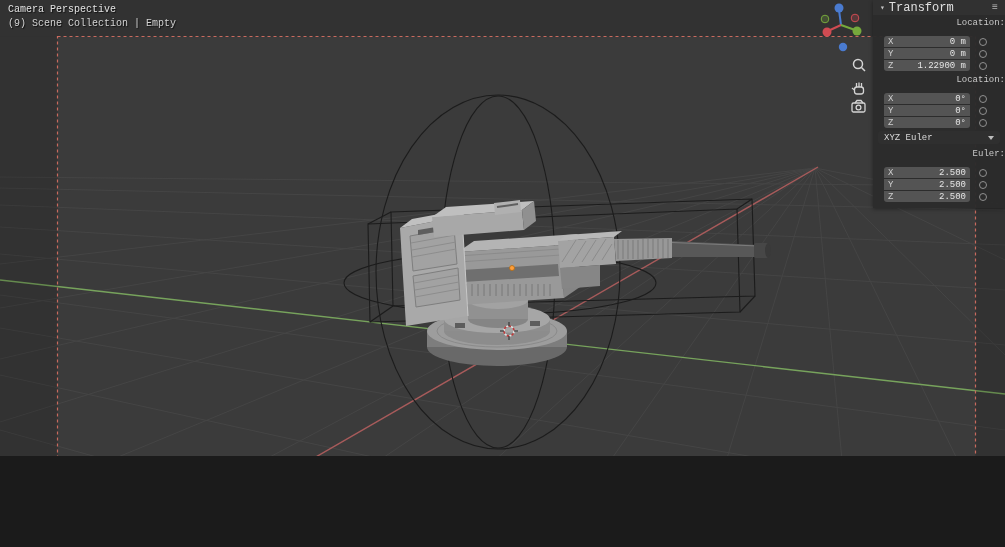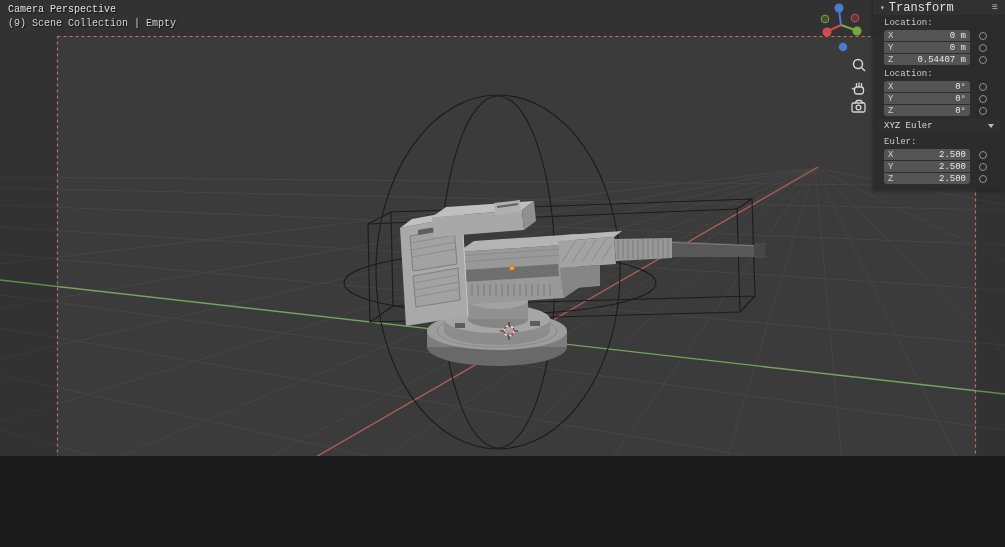--- a/index.html
+++ b/index.html
@@ -10,21 +10,21 @@
   .hdr-view{left:8px;top:4px;font-size:10px;color:#e2e2e2;text-shadow:1px 1px 1px rgba(0,0,0,.7);}
   .hdr-coll{left:8px;top:18px;font-size:10px;color:#d2d2d2;text-shadow:1px 1px 1px rgba(0,0,0,.7);}
 
   
   .panel{position:absolute;top:0;right:0;width:132px;background:rgba(43,43,43,.97);
          color:#cccccc;font-size:9px;padding-bottom:5px;box-shadow:0 1px 4px rgba(0,0,0,.4);}
   .panel-header{display:flex;align-items:center;height:15px;padding:0 7px;gap:4px;background:rgba(50,50,50,.9);}
   .tri{font-size:8px;color:#c5c5c5;line-height:1;}
   .panel-title{color:#e0e0e0;font-size:12px;}
   .menu-icon{margin-left:auto;color:#b5b5b5;font-size:10px;line-height:1;}
-  .sec-label{padding:3px 0 2px 11px;color:#c9c9c9;}
+  .sec-label{padding:3px 0 8px 11px;color:#c9c9c9;text-align:right;}
   .rowwrap{display:flex;align-items:center;padding-left:11px;margin-bottom:1px;height:11px;}
   .field{width:86px;height:11px;background:#545454;display:flex;align-items:center;
          justify-content:space-between;padding:0 4px;box-sizing:border-box;color:#e6e6e6;}
   .field .axis{color:#cfcfcf;}
   .r-top{border-radius:3px 3px 0 0;}
   .r-bot{border-radius:0 0 3px 3px;}
   .decorator{width:6px;height:6px;border:1px solid #8f8f8f;border-radius:50%;margin-left:9px;flex:0 0 auto;}
   .dropdown{margin:3px 5px 2px 5px;height:13px;background:#2f2f2f;border-radius:3px;display:flex;
             align-items:center;padding:0 6px;color:#d8d8d8;gap:8px;}
   .chev{margin-left:auto;width:0;height:0;border-left:3.5px solid transparent;
@@ -256,21 +256,21 @@
     <div class="rowwrap">
       <div class="field">
         <span class="axis">Y</span>
         <span class="val">0 m</span>
       </div>
       <span class="decorator"></span>
     </div>
     <div class="rowwrap">
       <div class="field r-bot">
         <span class="axis">Z</span>
-        <span class="val">0.54407 m</span>
+        <span class="val">1.22900 m</span>
       </div>
       <span class="decorator"></span>
     </div>
 
     <div class="sec-label">Location:</div>
     <div class="rowwrap">
       <div class="field r-top">
         <span class="axis">X</span>
         <span class="val">0°</span>
       </div>

